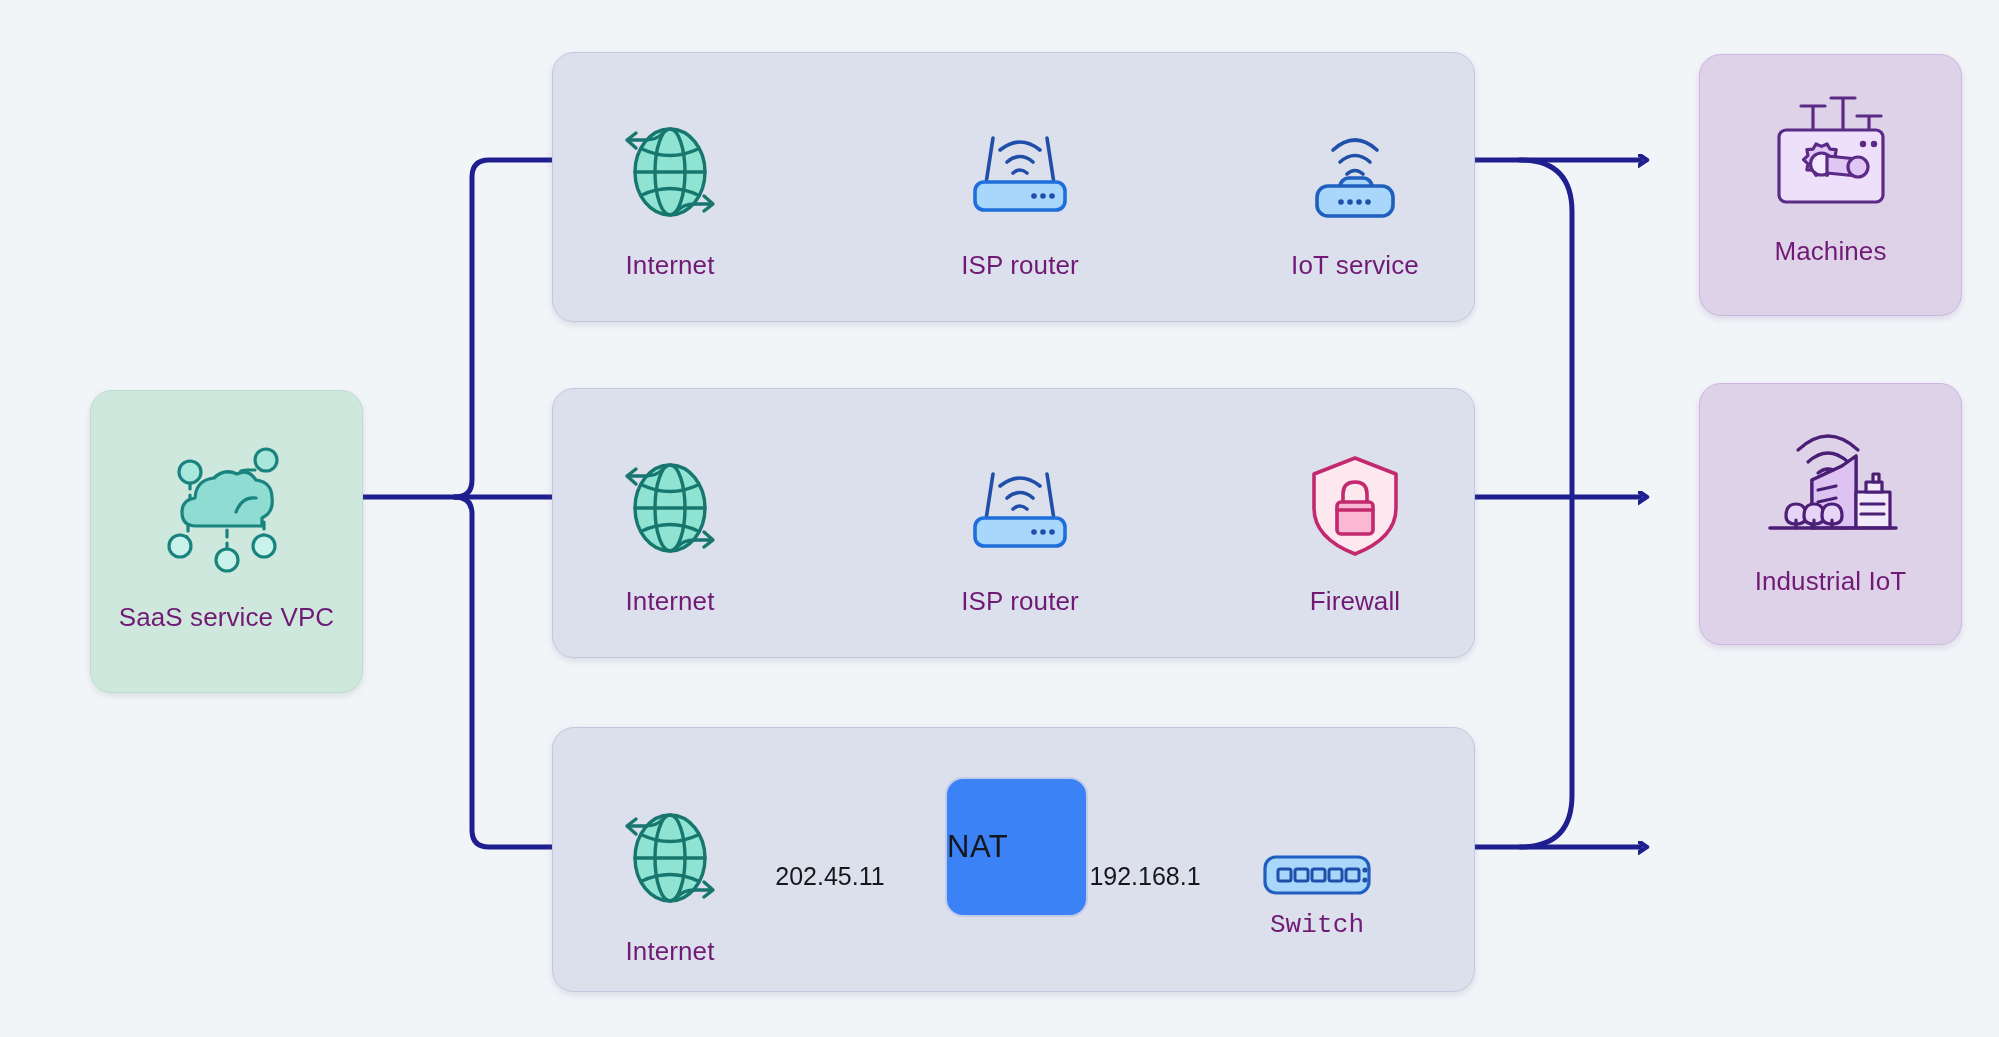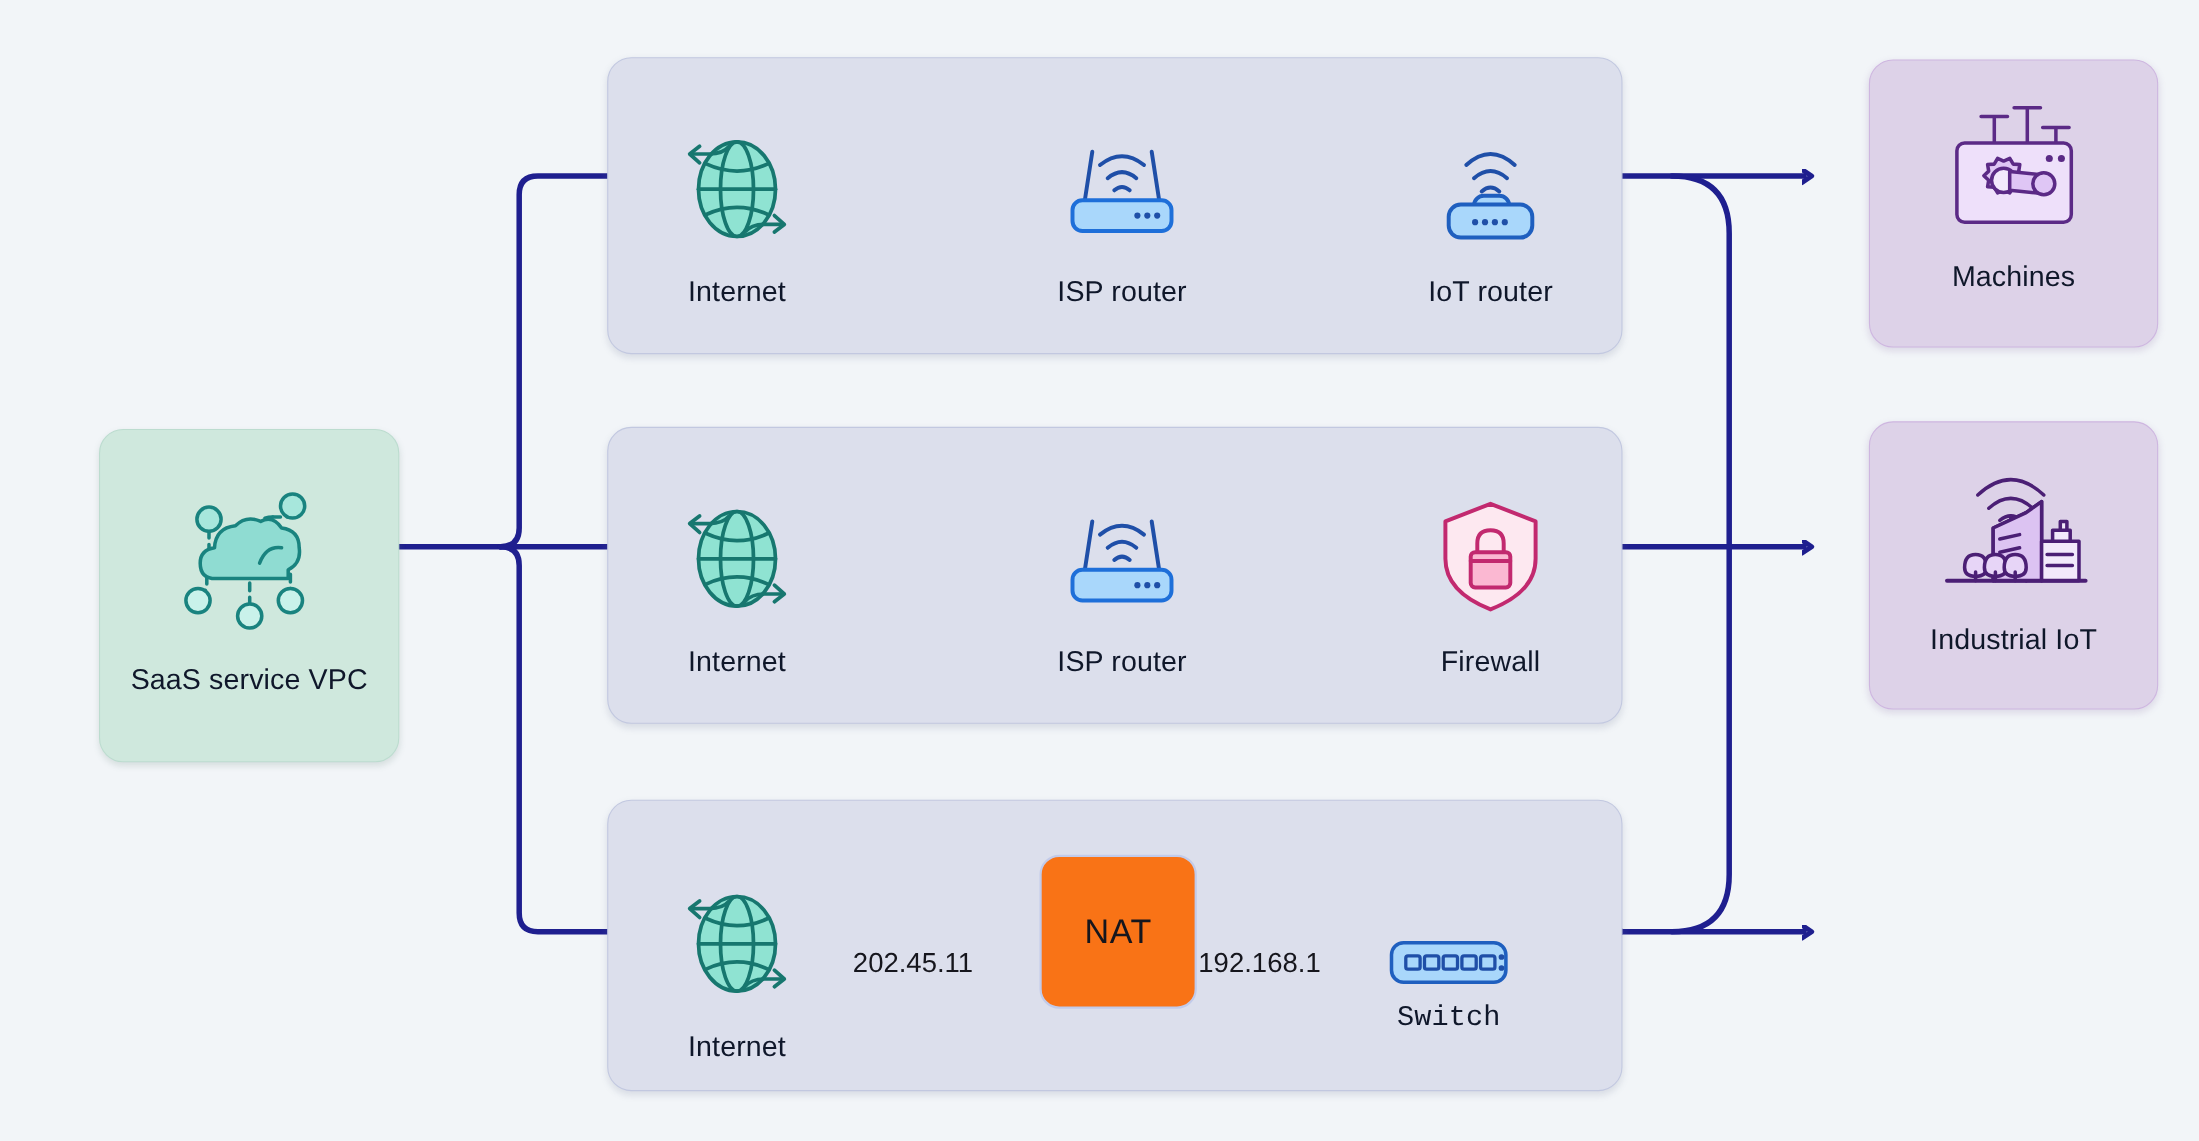--- a/index.html
+++ b/index.html
@@ -33,29 +33,29 @@
     box-shadow: 0 3px 7px rgba(110,118,150,.20);
   }
   .dest-box {
     background: #ddd2e8;
     border: 1.5px solid #ceb6e0;
     box-shadow: 0 3px 7px rgba(130,100,160,.20);
     margin-left: 32px;
   }
   .nat-box {
     position: absolute;
-    background: #f97316;
+    background: #3b82f6;
     border: 2px solid #c2cbea;
     border-radius: 18px;
-    display: flex; align-items: center; justify-content: center;
+    display: flex; align-items: center; 
   }
 
   .node-label {
     font-size: 26px;
-    color: #0f172a;
+    color: #701a75;
     letter-spacing: .1px;
     white-space: nowrap;
     text-align: left;
   }
   .ip-label {
     position: absolute;
     font-size: 25px;
     color: #16161d;
     white-space: nowrap;
     text-align: center;
@@ -203,21 +203,21 @@
           <rect x="22" y="66" width="76" height="30" rx="11" fill="#a9d7fb" stroke="#1f5fbf"></rect>
           <g fill="#1f4fa8" stroke="none">
             <circle cx="46" cy="82" r="2.8"></circle>
             <circle cx="55" cy="82" r="2.8"></circle>
             <circle cx="64" cy="82" r="2.8"></circle>
             <circle cx="73" cy="82" r="2.8"></circle>
           </g>
         </g>
       </svg>
     </span>
-    <span class="node-label" style="position:absolute; top:164px;">IoT router</span>
+    <span class="node-label" style="position:absolute; top:164px;">IoT service</span>
   </div>
 
   <div class="panel" style="left:552px; top:388px; width:923px; height:270px;"></div>
 
   <div class="node-box" style="left:580px; top:422px; width:180px; height:180px;">
     <span class="icon-wrap" style="position:relative; top:-4px;">
       <svg width="110" height="100" viewBox="0 0 110 100">
         <g stroke="#17776f" stroke-width="3.4" fill="none" stroke-linecap="round" stroke-linejoin="round">
           <ellipse cx="55" cy="50" rx="35" ry="43" fill="#8fe3d2"></ellipse>
           <ellipse cx="55" cy="50" rx="15" ry="43"></ellipse>

